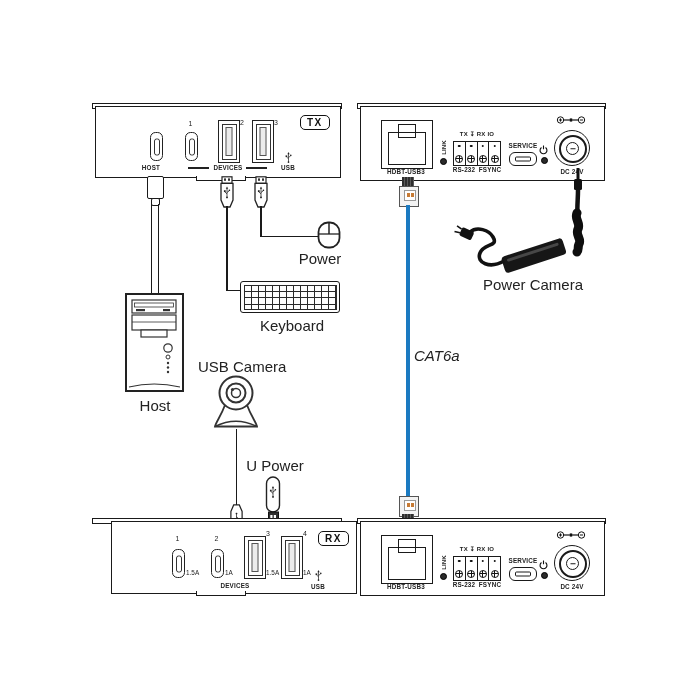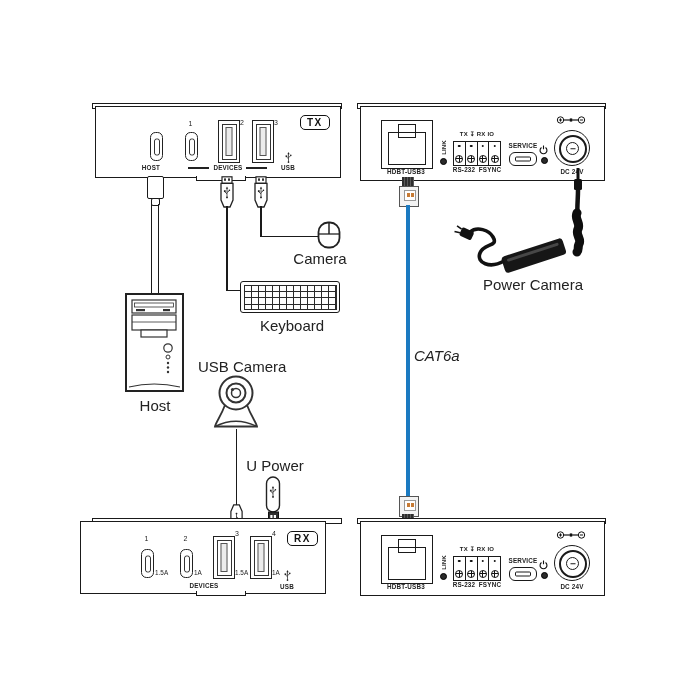--- a/index.html
+++ b/index.html
@@ -128,21 +128,21 @@
     <use href="#trident" x="4.5" y="10" width="7" height="13"></use>
   </svg>
   <div class="cv" style="left:260px;top:206px;height:31px"></div>
   <div class="ch" style="left:260px;top:235.5px;width:59px"></div>
 
   <svg class="abs" style="left:317px;top:221px" width="24" height="28" viewBox="0 0 24 28">
     <rect x="1.5" y="1.5" width="21" height="25" rx="9.5" fill="#fff" stroke="#222" stroke-width="1.8"></rect>
     <line x1="12" y1="1.5" x2="12" y2="13" stroke="#222" stroke-width="1.5"></line>
     <line x1="1.5" y1="13" x2="22.5" y2="13" stroke="#222" stroke-width="1.3"></line>
   </svg>
-  <div class="blbl" style="left:293px;top:250px;width:54px">Camera</div>
+  <div class="blbl" style="left:293px;top:250px;width:54px">Power</div>
 
   <div class="kb">
       <div class="kb-keys"></div>
     </div>
   <div class="blbl" style="left:252px;top:317px;width:80px">Keyboard</div>
 
   <svg class="abs" style="left:125px;top:293px" width="60" height="100" viewBox="0 0 60 100">
     <rect x="1" y="1" width="57" height="97" fill="#fff" stroke="#222" stroke-width="2"></rect>
     <rect x="7" y="7" width="44" height="13" fill="none" stroke="#333" stroke-width="1.2"></rect>
     <rect x="9.5" y="10" width="39" height="4" fill="none" stroke="#333" stroke-width="0.8"></rect>
@@ -181,21 +181,21 @@
   <div class="blbl" style="left:245px;top:457px;width:60px">U Power</div>
   <svg class="abs" style="left:263px;top:476px" width="20" height="56" viewBox="0 0 20 56">
     <rect x="3.5" y="1" width="13" height="35" rx="6.5" fill="#fff" stroke="#222" stroke-width="1.4"></rect>
     <use href="#trident" x="6.5" y="9" width="7" height="14"></use>
     <rect x="5.5" y="36" width="10" height="16" fill="#2f2f2f" stroke="#111" stroke-width="1"></rect>
     <rect x="7.3" y="39" width="2.2" height="3" fill="#fff"></rect>
       <rect x="10.8" y="39" width="2.2" height="3" fill="#fff"></rect>
   </svg>
 
   <div class="lid" style="left:92px;top:518px;width:248px"></div>
-  <div class="front-panel" style="left:80px;top:521px;height:71px">
+  <div class="front-panel" style="left:111px;top:521px;height:71px">
     <span class="badge" style="left:206px;top:9px">RX</span>
     <div class="pnum" style="left:60px;top:13px;width:11px;text-align:center">1</div>
     <div class="pc" style="left:60px;top:27px"></div>
     <div class="pnum" style="left:74px;top:47px;font-size:6.4px">1.5A</div>
     <div class="pnum" style="left:99px;top:13px;width:11px;text-align:center">2</div>
     <div class="pc" style="left:99px;top:27px"></div>
     <div class="pnum" style="left:113px;top:47px;font-size:6.4px">1A</div>
     <div class="pnum" style="left:154px;top:8px">3</div>
     <div class="pa" style="left:132px;top:14px"></div>
     <div class="pnum" style="left:154px;top:47px;font-size:6.4px">1.5A</div>

